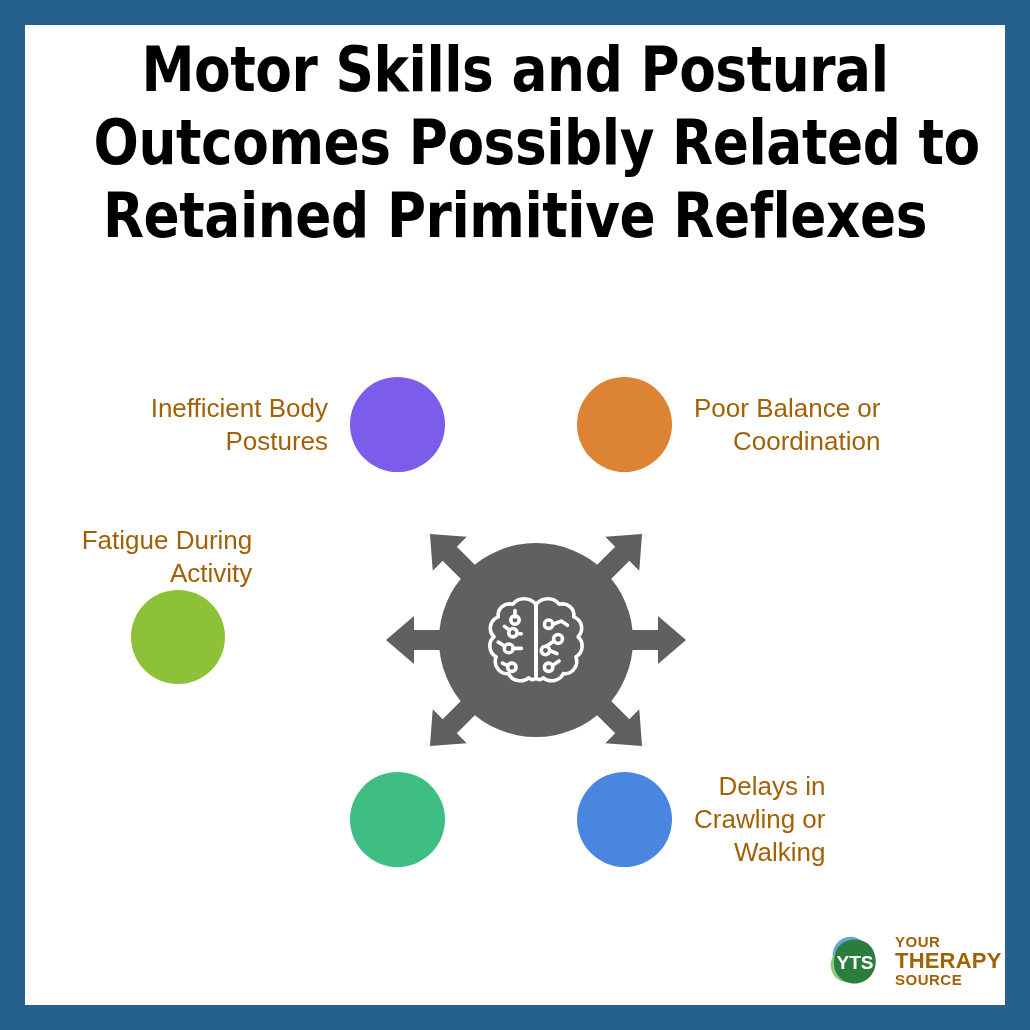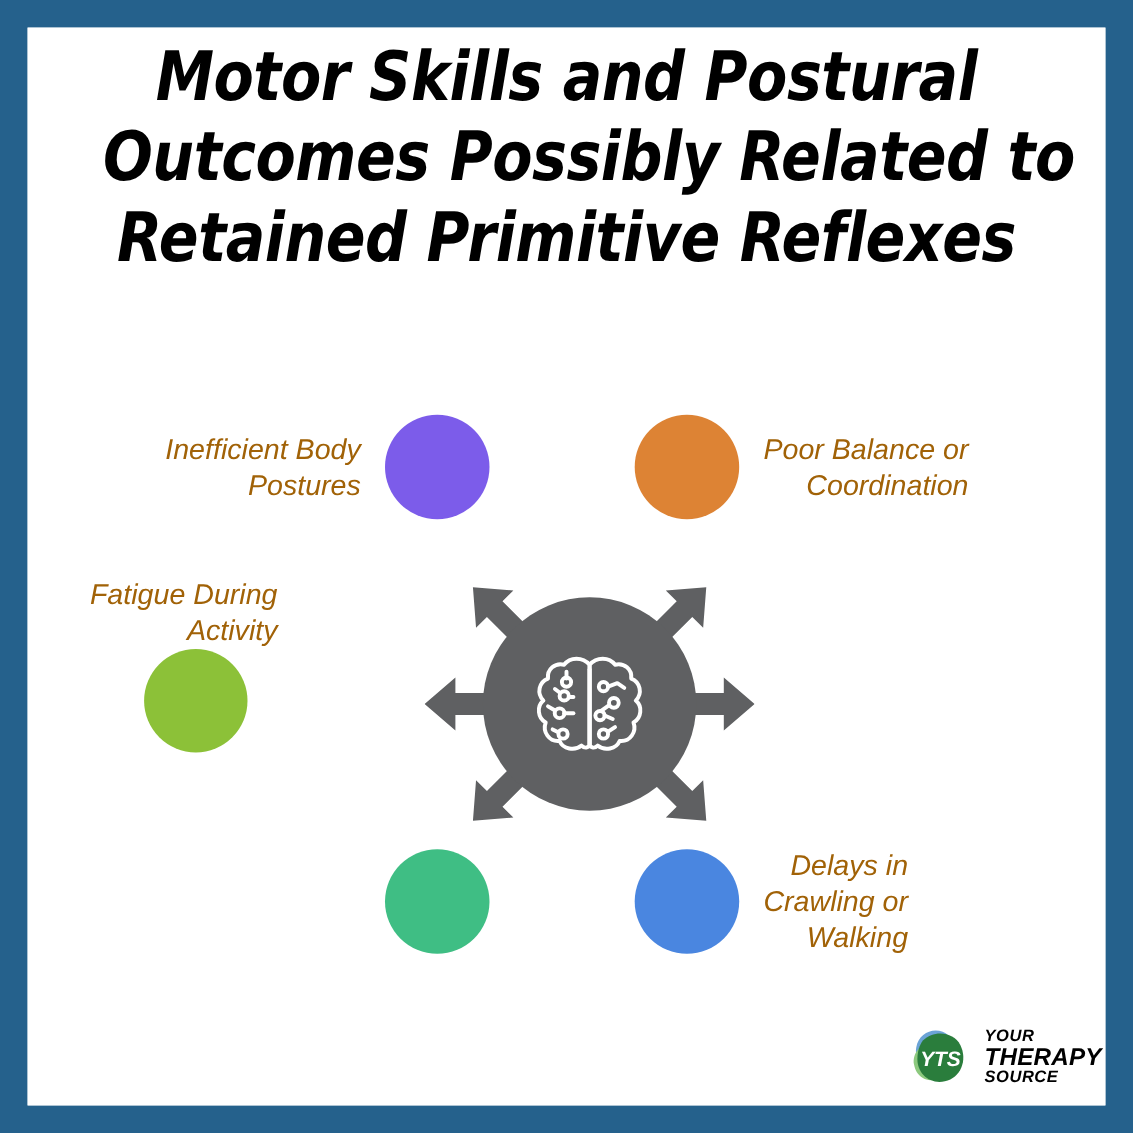--- a/index.html
+++ b/index.html
@@ -11,21 +11,20 @@
     font-family: "Liberation Sans", sans-serif;
   }
   #infographic {
     position: relative;
     width: 1030px;
     height: 1030px;
     box-sizing: border-box;
     background: #ffffff;
     border: 25px solid #25618c;
     overflow: hidden;
-    font-style: italic;
   }
   .canvas {
     position: absolute;
     left: 0;
     top: 0;
     width: 980px;
     height: 980px;
     background: #ffffff;
   }
 
@@ -99,21 +98,21 @@
     top: 905px;
     width: 175px;
     height: 62px;
     display: flex;
     align-items: center;
   }
   .logo-mark { flex: 0 0 auto; }
   .logo-words {
     margin-left: 6px;
     font-family: "Liberation Sans", sans-serif;
-    color: #000000;
+    color: #a16207;
     line-height: 1.02;
   }
   .logo-your   { font-size: 15px; font-weight: bold; letter-spacing: 0.5px; }
   .logo-ther   { font-size: 22px; font-weight: bold; letter-spacing: 0.2px; }
   .logo-source { font-size: 15px; font-weight: bold; letter-spacing: 0.5px; }
 </style>
 </head>
 <body>
 
 <div id="infographic">

